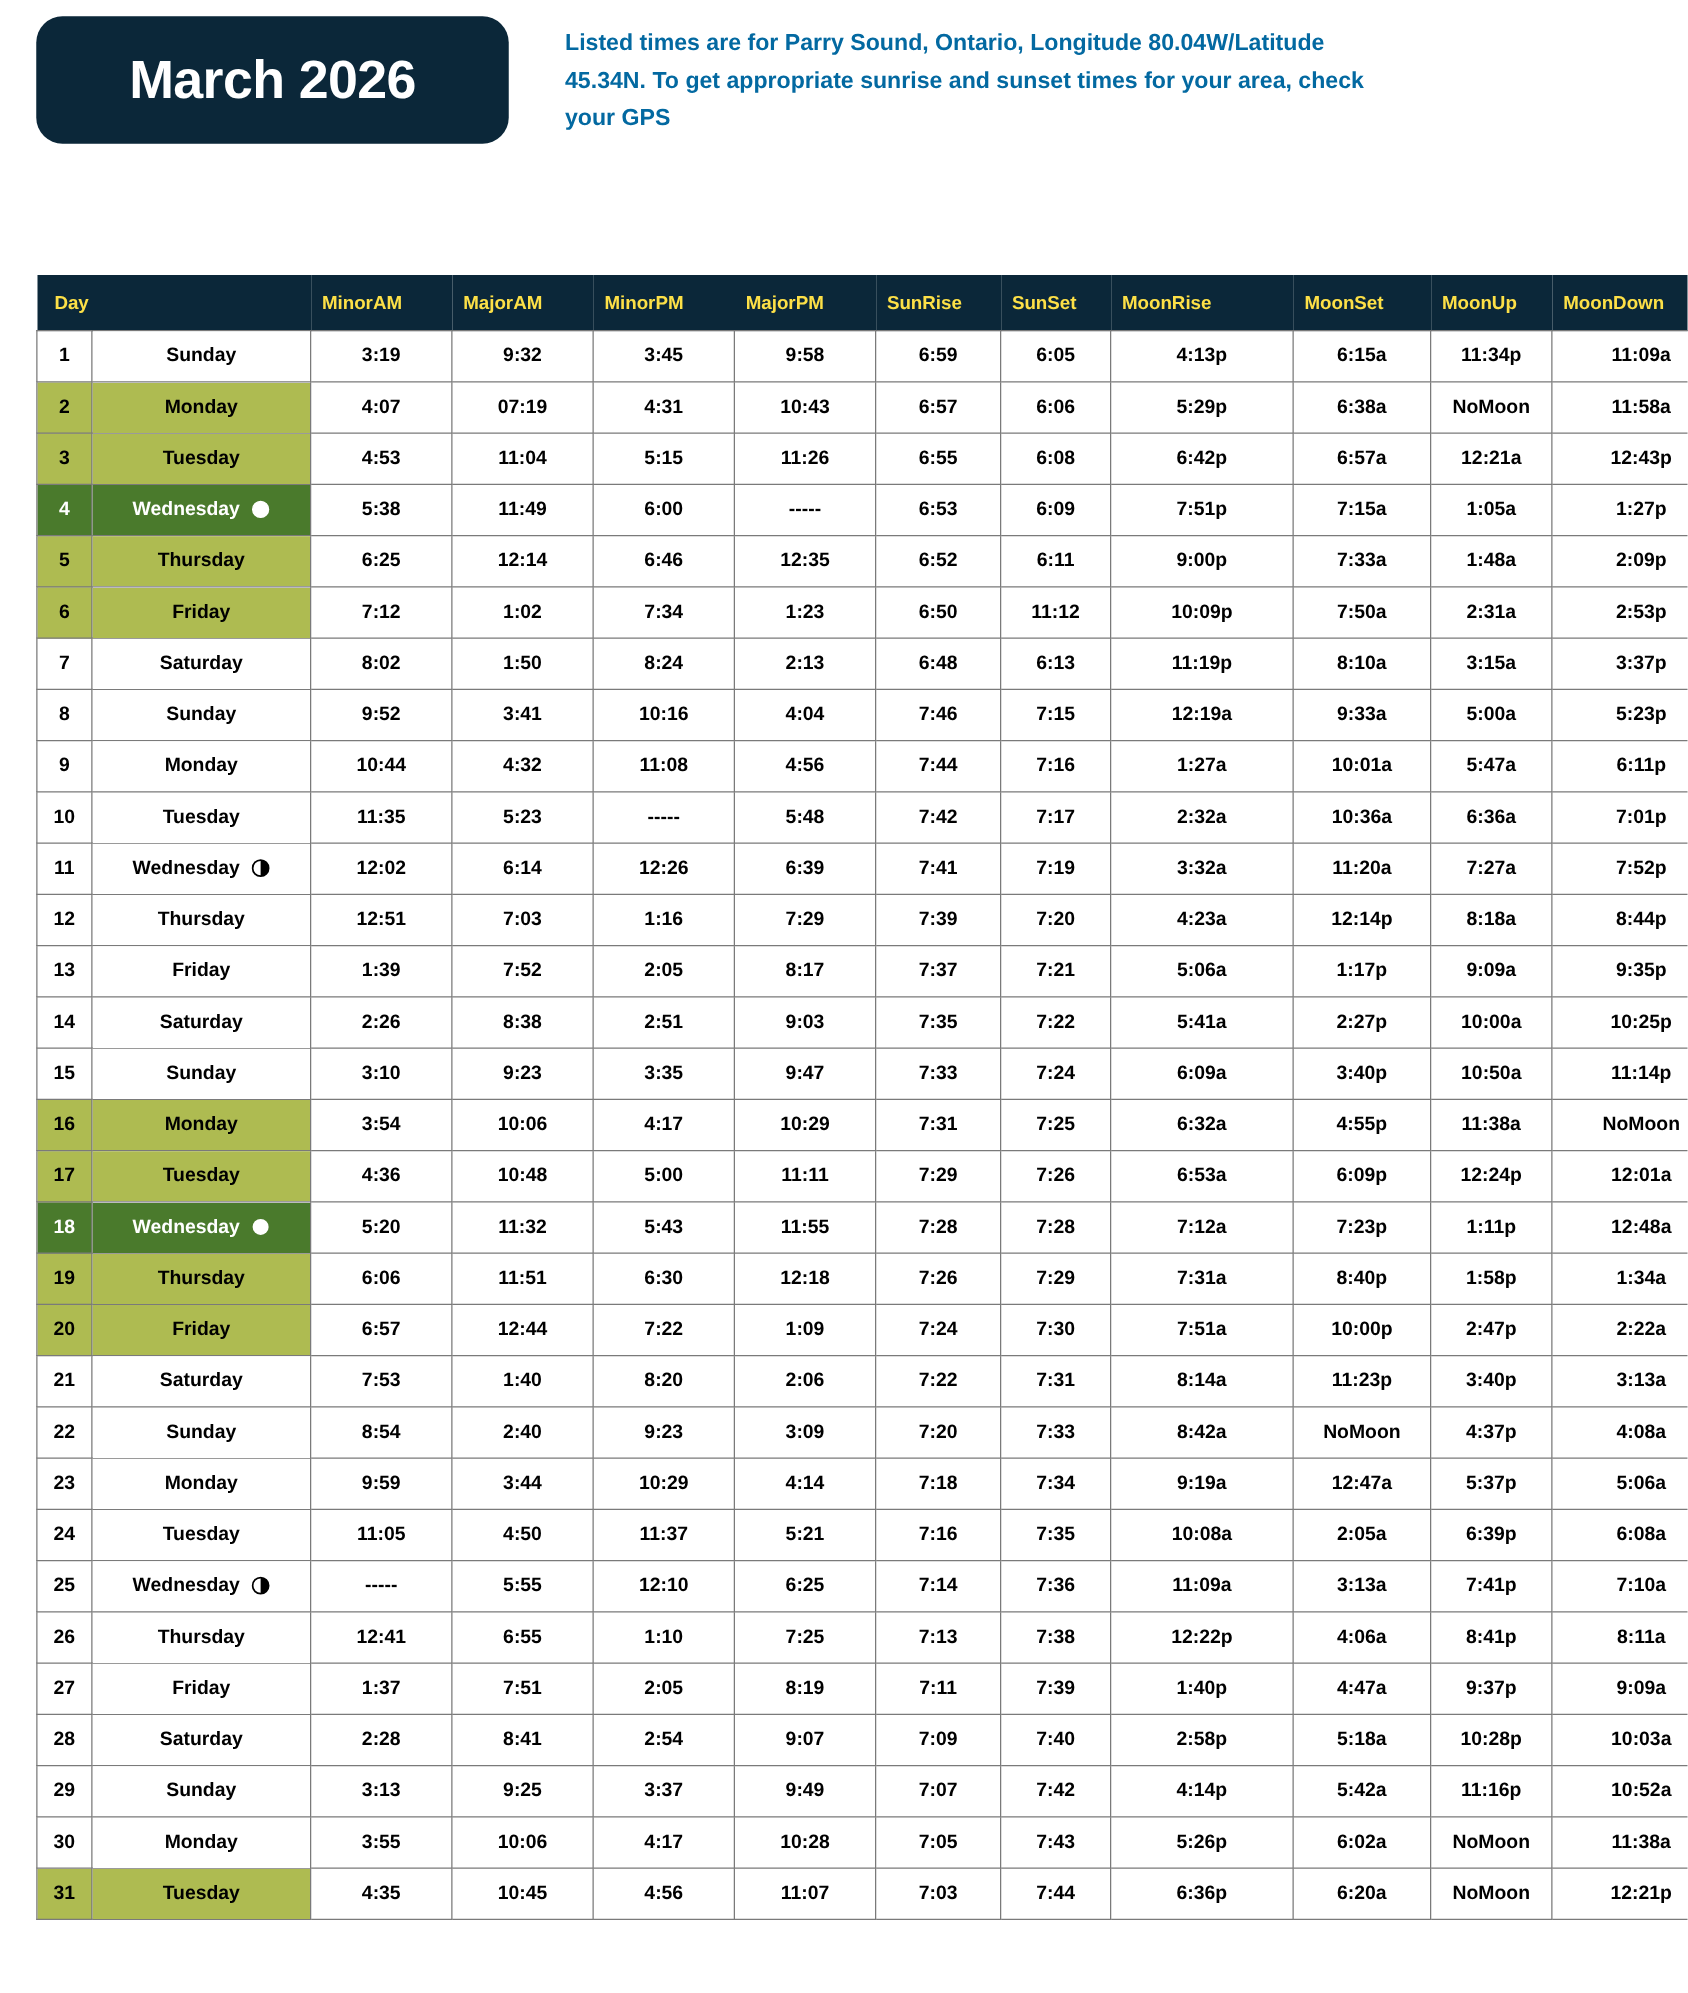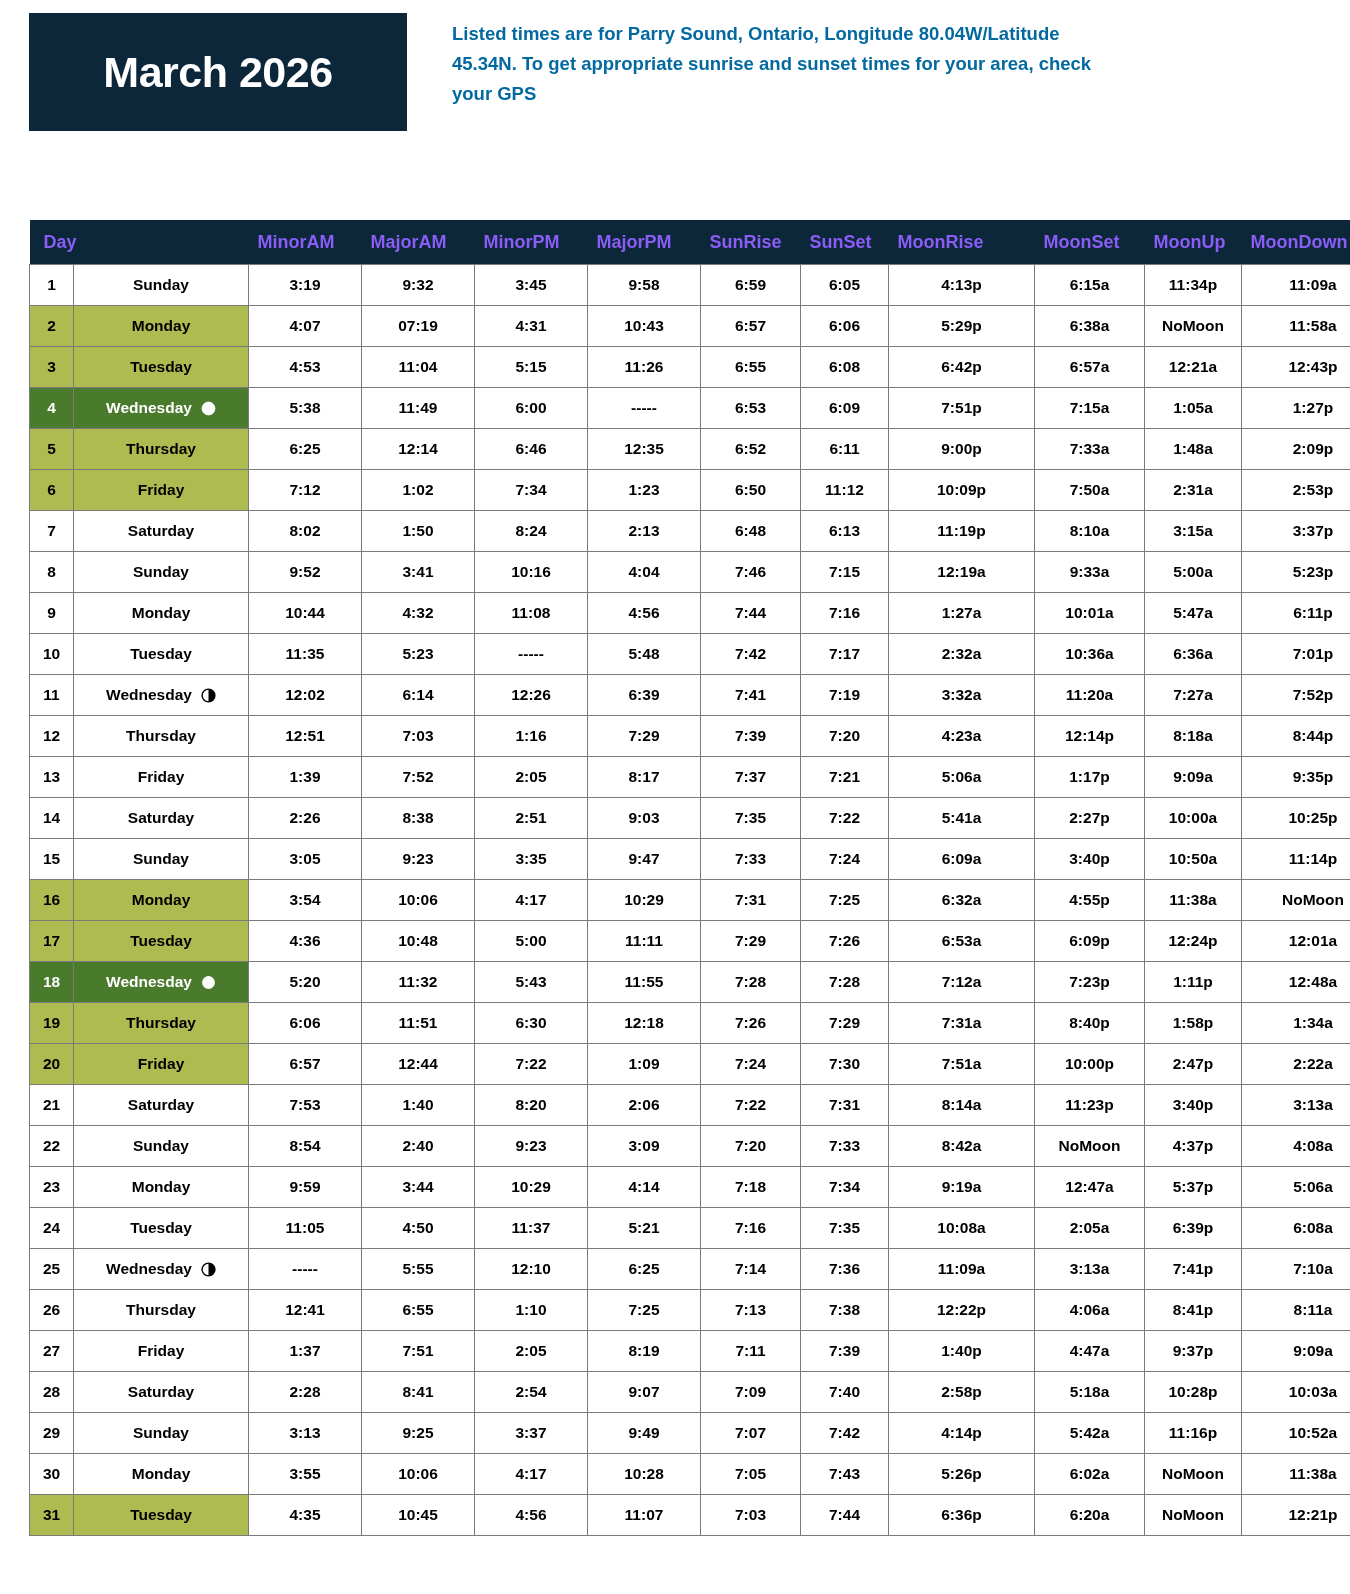--- a/index.html
+++ b/index.html
@@ -22,26 +22,27 @@
 
   
   .header {
     display: flex;
     align-items: flex-start;
     padding: 13px 0 0 0;
   }
   .title-block {
     background: #0b2739;
     width: 378px;
-    height: 118px;
+    height: 102px;
     margin-left: 29px;
     display: flex;
     align-items: center;
     justify-content: center;
     flex: 0 0 auto;
+    border-radius: 21px;
   }
   .title-text {
     color: #ffffff;
     font-size: 43px;
     font-weight: bold;
     letter-spacing: -0.5px;
     font-family: "Liberation Sans", sans-serif;
   }
   .note-block {
     margin-left: 45px;
@@ -62,22 +63,22 @@
   }
   table.tides {
     border-collapse: collapse;
     width: 1282px;
     table-layout: fixed;
     font-size: 15.5px;
     font-weight: bold;
   }
   table.tides thead th {
     background: #0b2739;
-    color: #8b5cf6;
-    font-size: 18px;
+    color: #fde047;
+    font-size: 15px;
     font-weight: bold;
     text-align: left;
     padding: 10px 0 10px 9px;
     height: 24px;
     border: none;
     white-space: nowrap;
   }
   table.tides thead th.hd-day {
     padding-left: 14px;
   }
@@ -368,21 +369,21 @@
             <td>7:35</td>
             <td>7:22</td>
             <td>5:41a</td>
             <td>2:27p</td>
             <td>10:00a</td>
             <td>10:25p</td>
           </tr>
           <tr>
             <td class="c-num">15</td>
             <td class="c-wd"><span>Sunday</span></td>
-            <td>3:05</td>
+            <td>3:10</td>
             <td>9:23</td>
             <td>3:35</td>
             <td>9:47</td>
             <td>7:33</td>
             <td>7:24</td>
             <td>6:09a</td>
             <td>3:40p</td>
             <td>10:50a</td>
             <td>11:14p</td>
           </tr>

